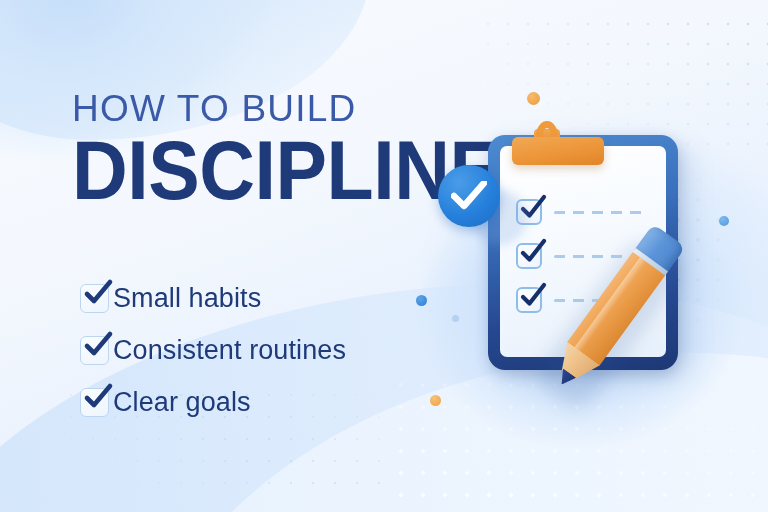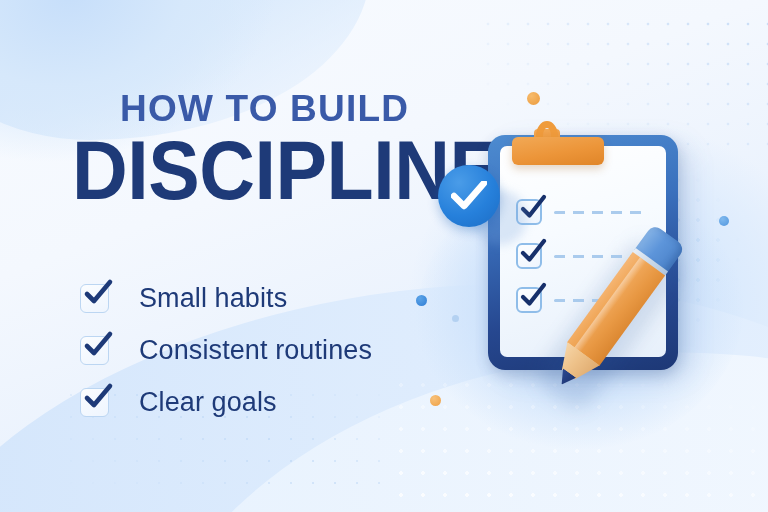--- a/index.html
+++ b/index.html
@@ -103,45 +103,44 @@
   .dot-blue-sm2 { left:719px; top:216px; width:10px; height:10px;
     background:radial-gradient(circle at 35% 30%,#6eb0ec,#3a87d8); opacity:.85; }
   .dot-blue-xs { left:452px; top:315px; width:7px; height:7px;
     background:#a8c9ee; opacity:.75; }
 
   
   .text-block { position:absolute; left:72px; top:90px; width:360px; }
 
   .kicker {
     font-size:37px;
-    font-weight:bold;
+    font-weight:normal;
     letter-spacing:1.2px;
     color:#3a5aa8;
     line-height:1;
     white-space:nowrap;
-    margin-left:48px;
   }
   .headline {
     margin-top:6px;
     font-size:83px;
     font-weight:bold;
     letter-spacing:-0.5px;
     color:#1e3a78;
     line-height:.92;
     transform:scaleX(.93);
     transform-origin:left center;
     white-space:nowrap;
   }
 
   .bullets { position:absolute; left:80px; top:272px; width:400px; }
   .bullet {
     display:flex;
     align-items:center;
     height:52px;
-    gap:30px;
+    gap:4px;
   }
   .cbox {
     position:relative;
     width:29px; height:29px;
     flex:0 0 29px;
     border:1.6px solid #bcd6f2;
     border-radius:6px;
     background:linear-gradient(150deg,#fbfdff,#eef5fe);
   }
   .cbox svg { position:absolute; left:2px; top:-6px; overflow:visible; }

